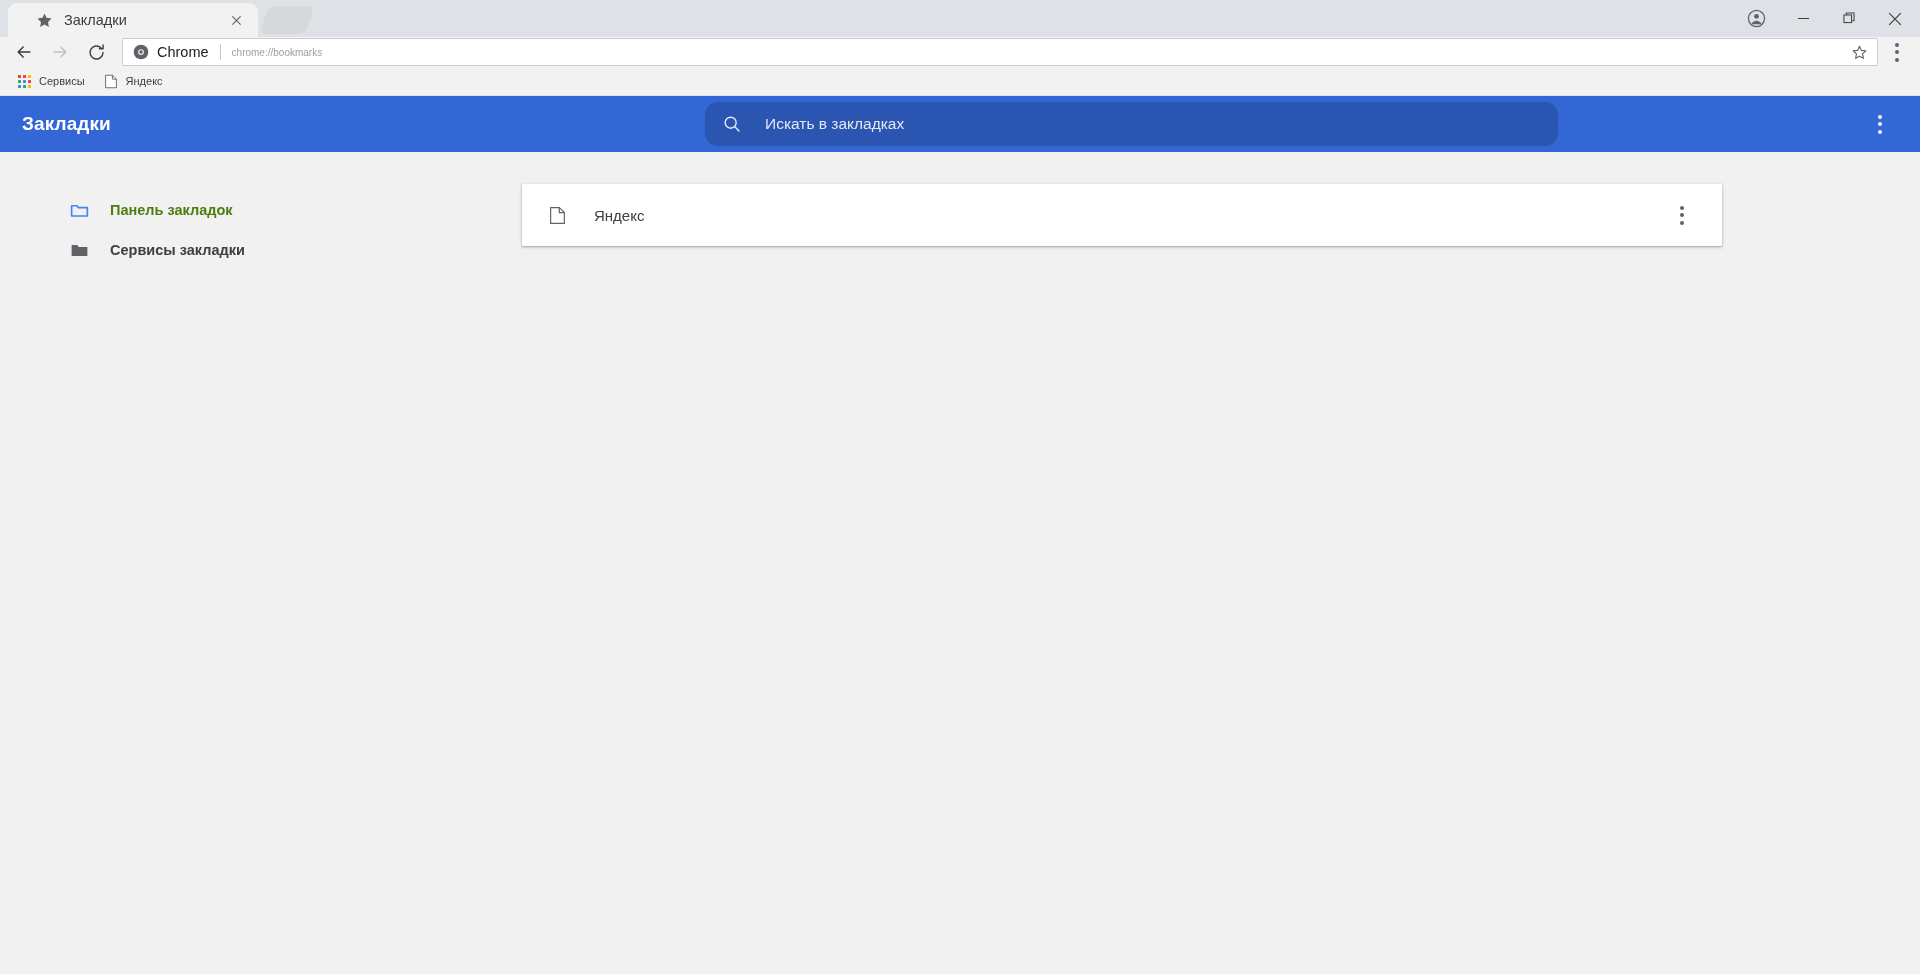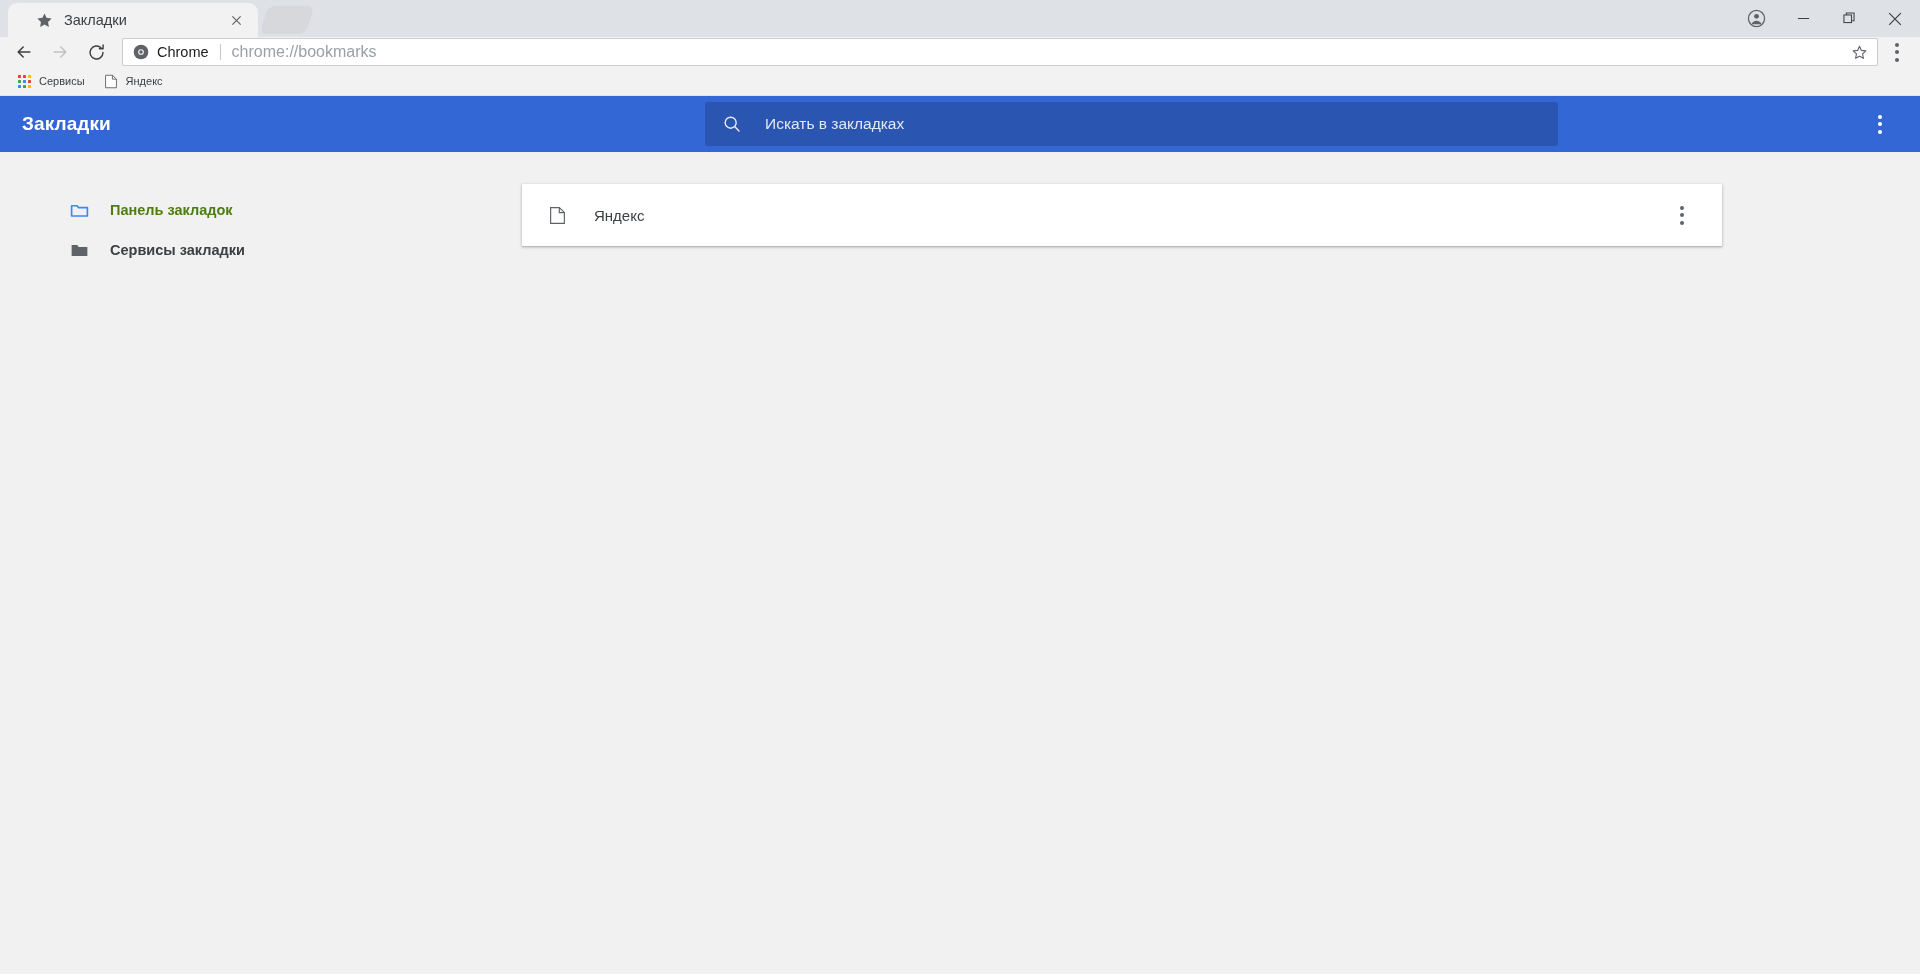--- a/index.html
+++ b/index.html
@@ -123,21 +123,21 @@
     white-space: nowrap;
   }
   .omnibox-sep {
     width: 1px;
     height: 16px;
     background: #c4c7ca;
     margin: 0 11px;
     flex: 0 0 auto;
   }
   .omnibox-url {
-    font-size: 16px;
+    font-size: 10px;
     color: #9aa0a6;
     white-space: nowrap;
     overflow: hidden;
     text-overflow: ellipsis;
     flex: 1 1 auto;
   }
   .omnibox-star {
     width: 24px; height: 24px;
     display: flex; align-items: center; justify-content: center;
     flex: 0 0 auto;
@@ -197,21 +197,21 @@
     color: #ffffff;
     font-weight: bold;
     letter-spacing: 0.1px;
     white-space: nowrap;
     width: 683px;
     flex: 0 0 auto;
   }
   .bmsearch {
     width: 853px;
     height: 44px;
-    border-radius: 3px;
+    border-radius: 13px;
     display: flex;
     align-items: center;
     padding: 16px 16px;
     flex: 0 0 auto;
   }
   .bmsearch-icon {
     width: 22px; height: 22px;
     margin-right: 22px;
     display: flex; align-items: center; justify-content: center;
     flex: 0 0 auto;

